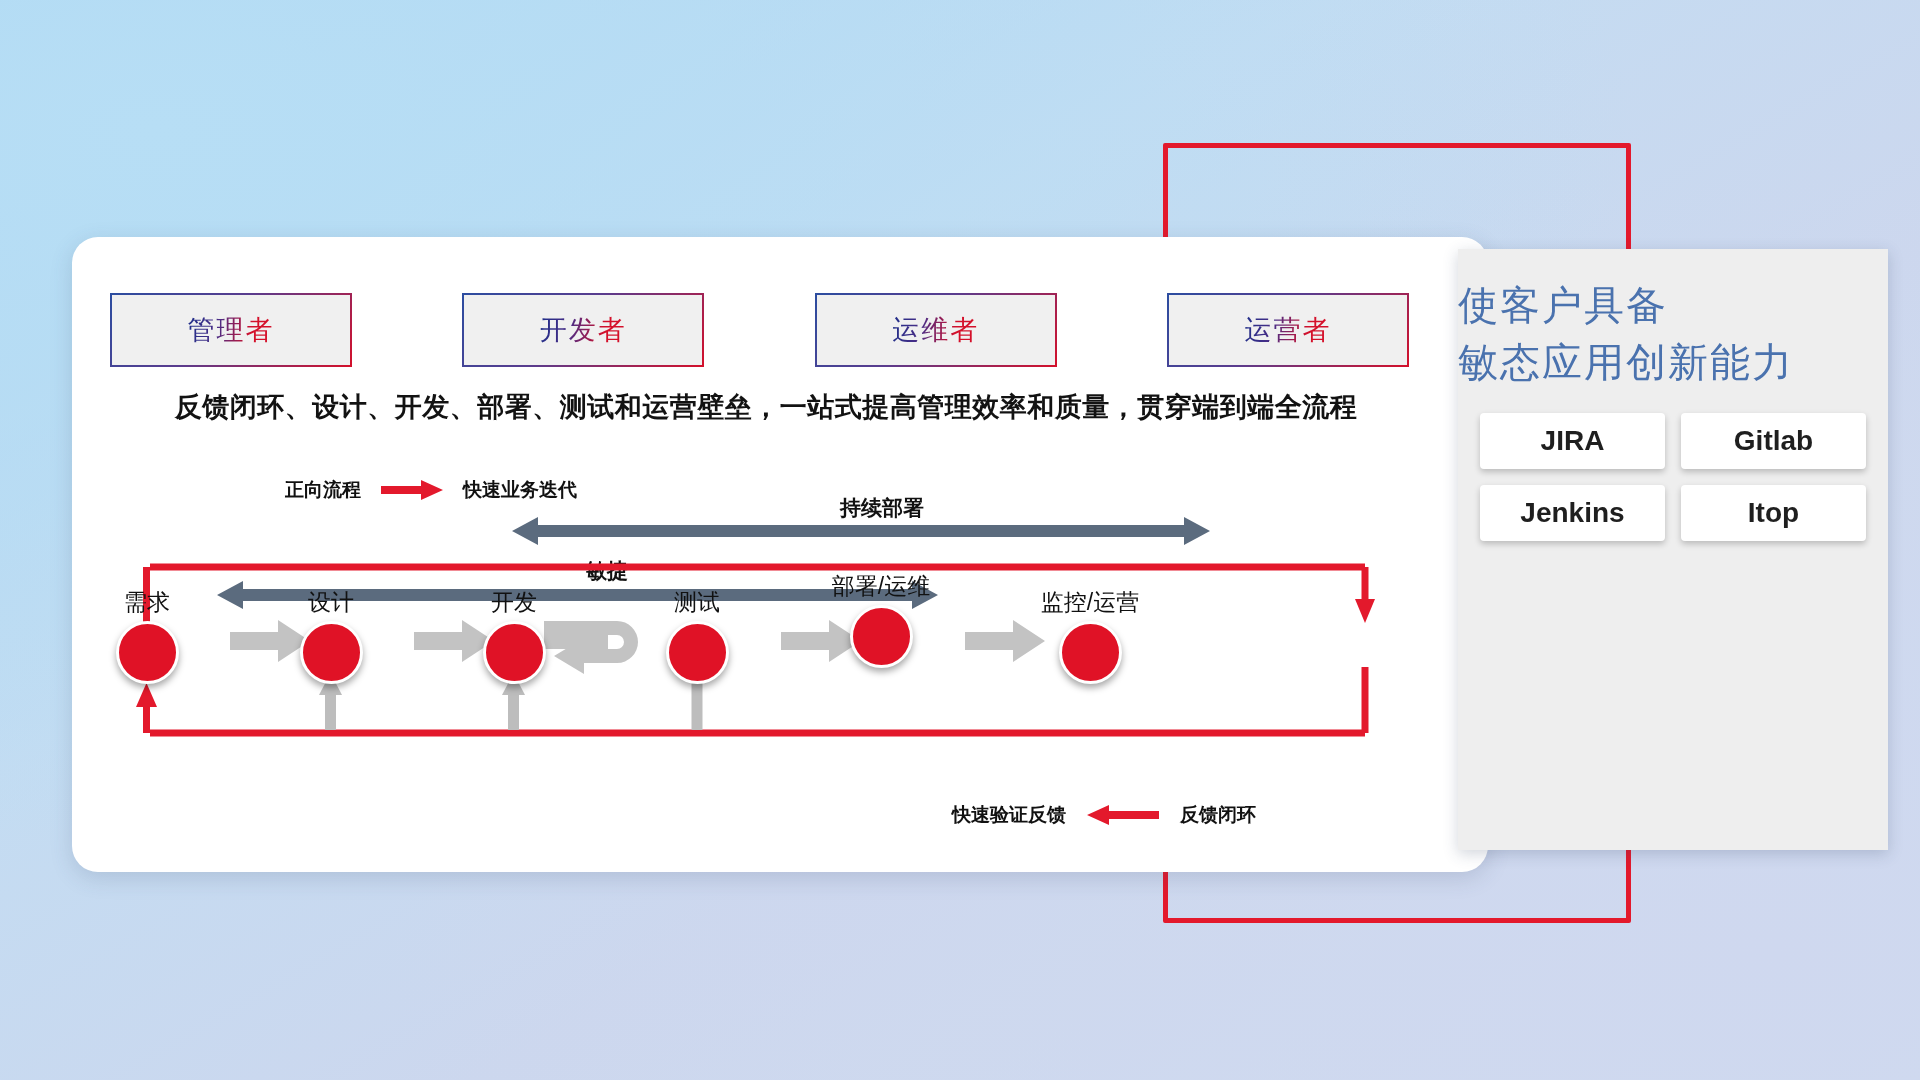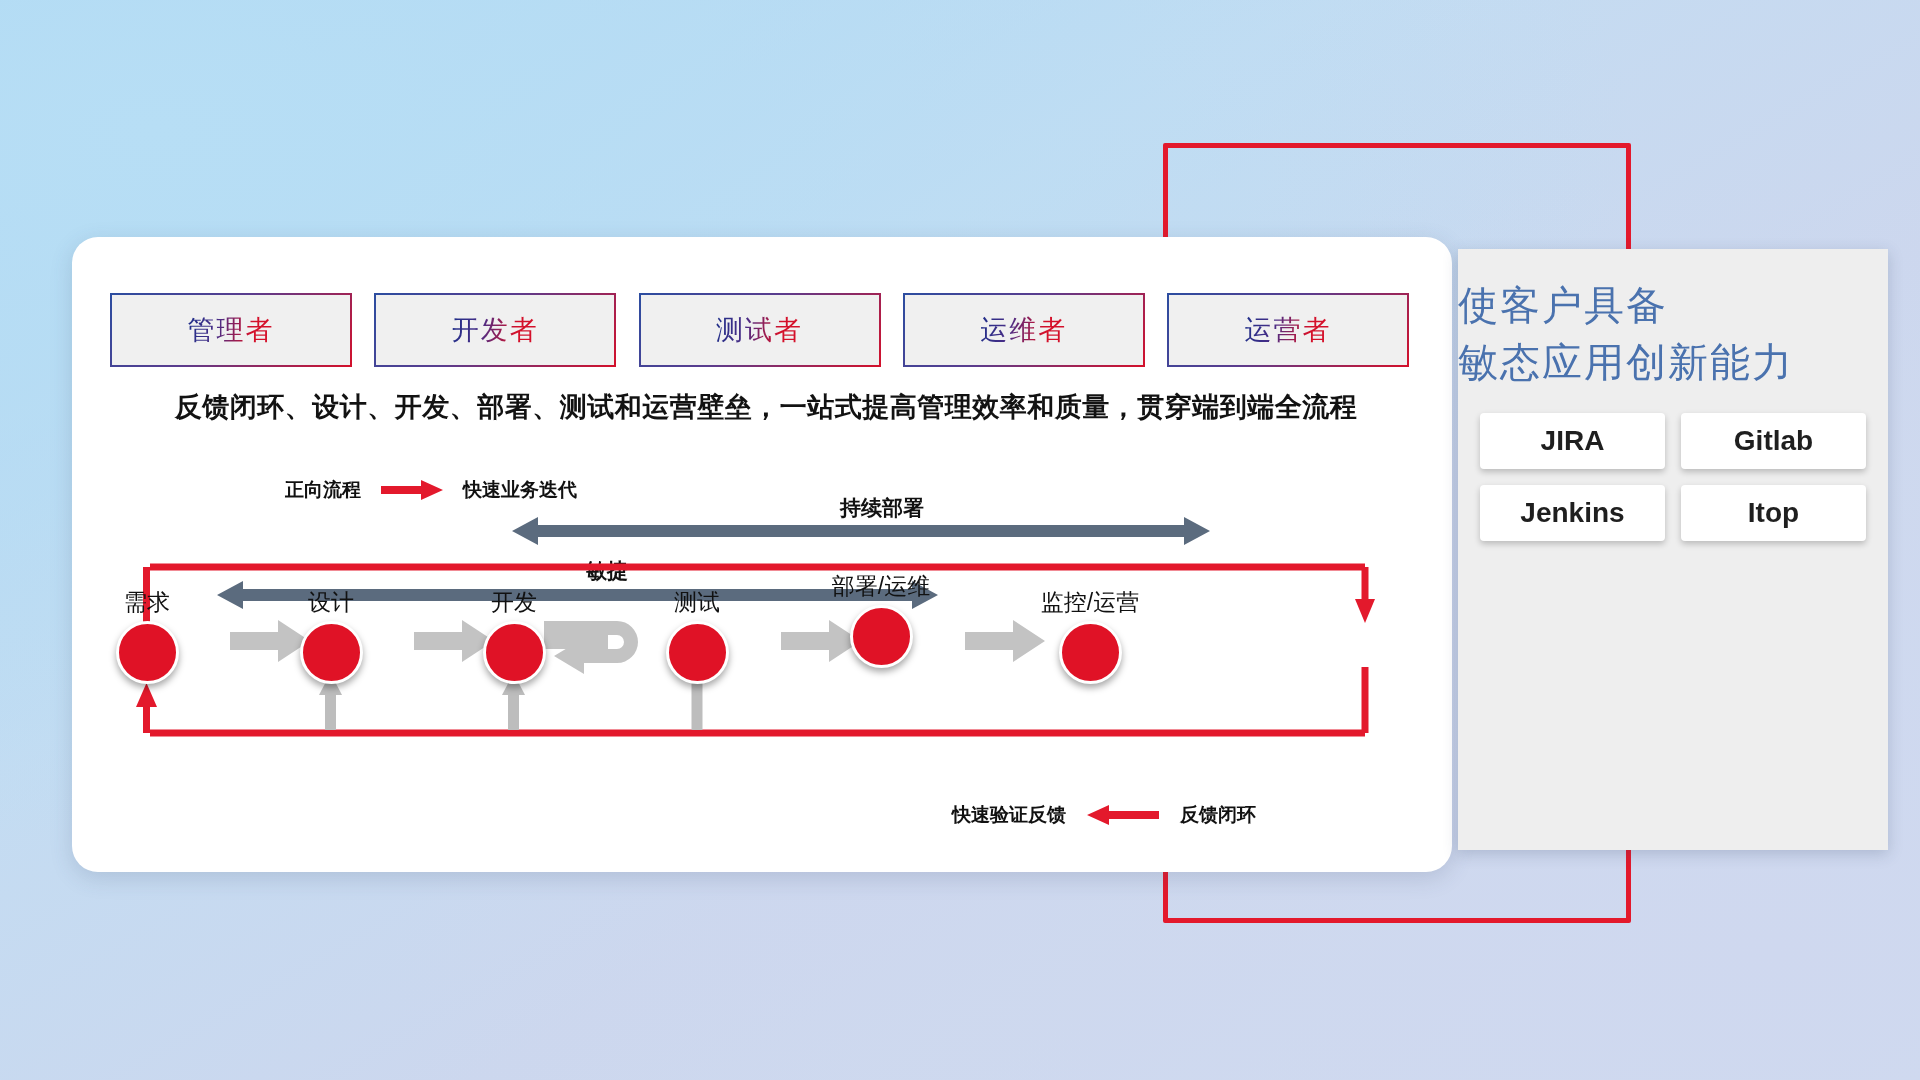--- a/index.html
+++ b/index.html
@@ -22,20 +22,21 @@
     --slate:#5b6b7e;
     --gray-arrow:#bfbfbf;
     --panel-blue:#4a72ae;
   }
 
   
   .card{
     position:absolute;left:72px;top:237px;width:1380px;height:635px;
     background:#ffffff;border-radius:26px;
     box-shadow:0 6px 22px rgba(60,80,110,.18);
+    padding-left:36px;
   }
 
   
   .roles{
     position:absolute;left:40px;top:58px;width:1295px;height:70px;
     display:flex;justify-content:space-between;
   }
   .role{
     width:238px;height:70px;position:relative;
     background:#f0f0f0;
@@ -123,23 +124,20 @@
 <div class="card">
 
   <div class="roles">
     <div class="role">
       <span>管理者</span>
     </div>
     <div class="role">
       <span>开发者</span>
     </div>
     <div class="role">
-      <span>测试者</span>
-    </div>
-    <div class="role">
       <span>运维者</span>
     </div>
     <div class="role">
       <span>运营者</span>
     </div>
   </div>
 
   <div class="headline">反馈闭环、设计、开发、部署、测试和运营壁垒，一站式提高管理效率和质量，贯穿端到端全流程</div>
 
   <div class="legend-fwd">

